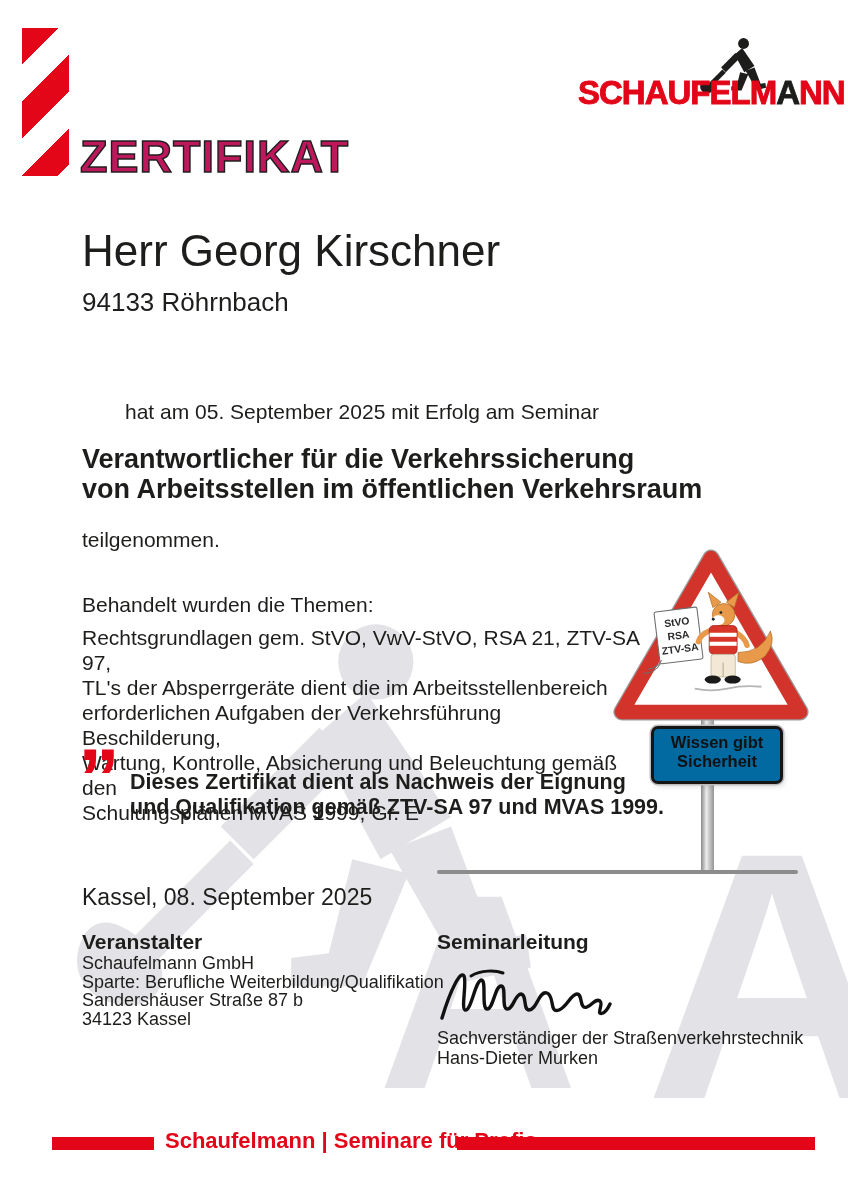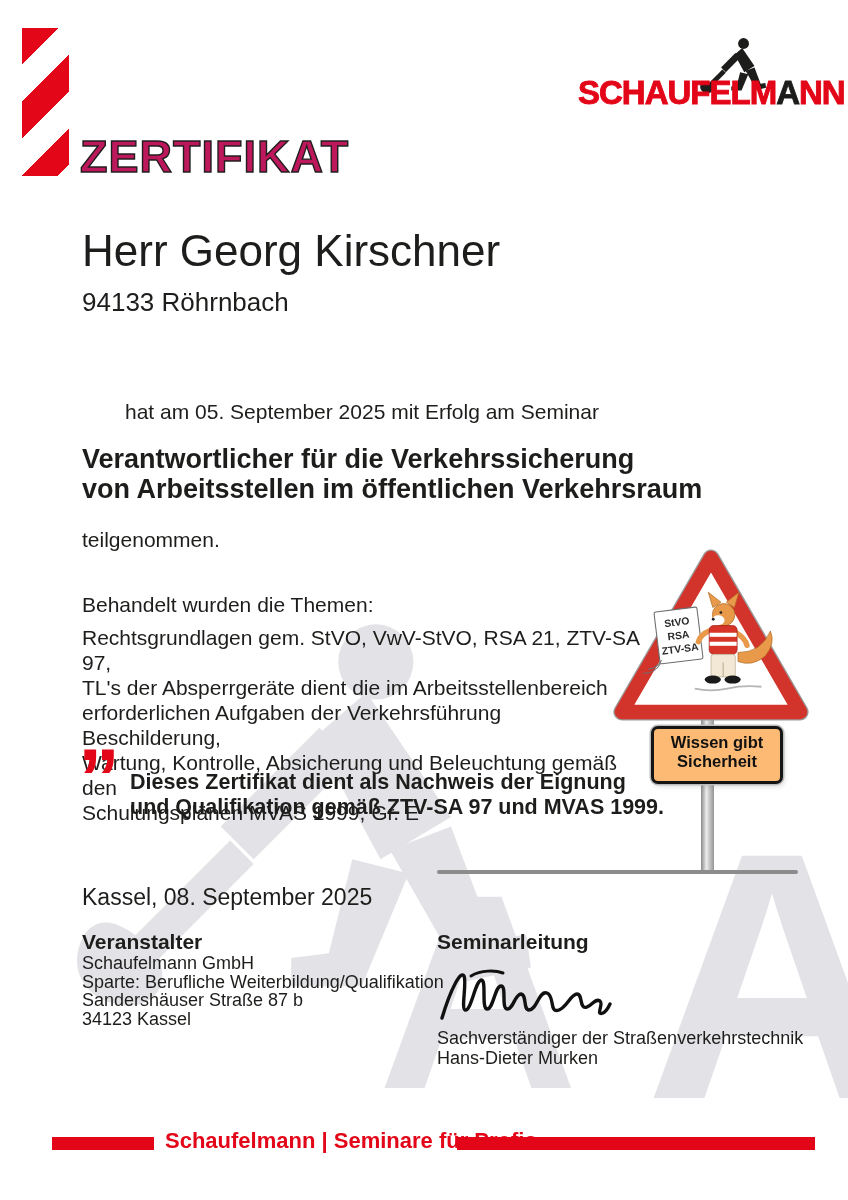--- a/index.html
+++ b/index.html
@@ -47,21 +47,21 @@
   .signature{left:437px;top:960px;width:175px;height:70px;}
   .lead-lines{left:437px;top:1028px;font-size:18px;line-height:20px;}
 
   
   .pole{
     left:701px;top:712px;width:13px;height:161px;
     background:linear-gradient(90deg,#8a8a8a,#ececec 42%,#cfcfcf 60%,#959595);
   }
   .triangle-sign{left:612px;top:548px;width:198px;height:174px;}
   .plate{
-    left:651px;top:726px;width:126px;height:48px;background:#fdba74;
+    left:651px;top:726px;width:126px;height:48px;background:#0369a1;
     border:3px solid #151515;border-radius:7px;
     box-shadow:0 0 0 1.5px #bdbdbd,2px 3px 5px rgba(0,0,0,.12);
     text-align:center;font-size:16.5px;font-weight:700;line-height:19px;padding-top:4px;
     color:#111;
   }
   .ground-line{left:437px;top:870px;width:361px;height:3.5px;background:#8c8c8c;border-radius:2px;}
 
   
   .footer-bar{top:1137px;height:13px;background:#e30618;}
   .footer-bar.left{left:52px;width:102px;}

